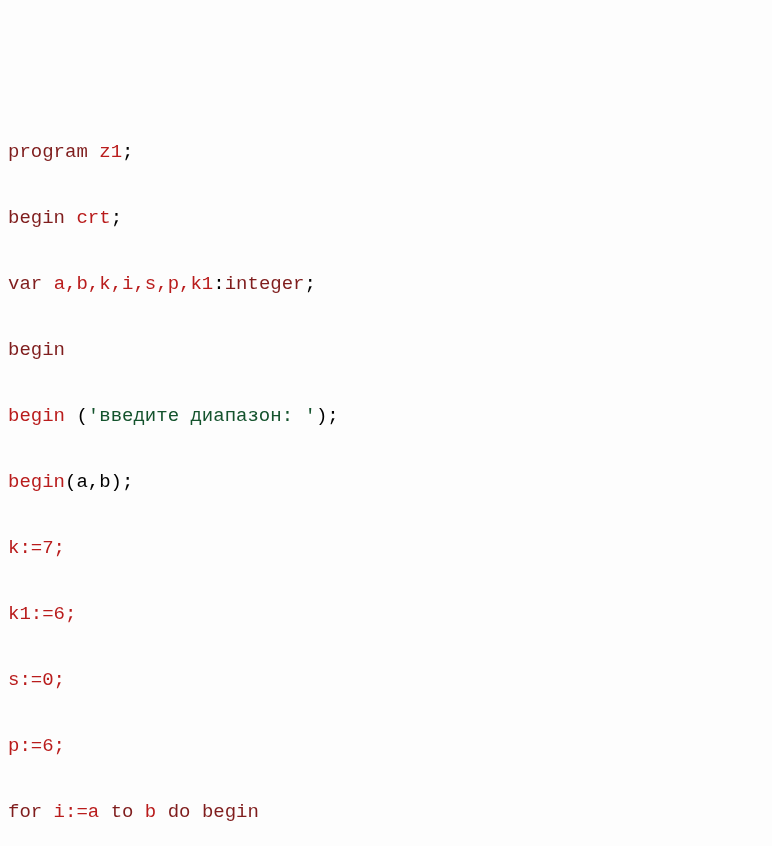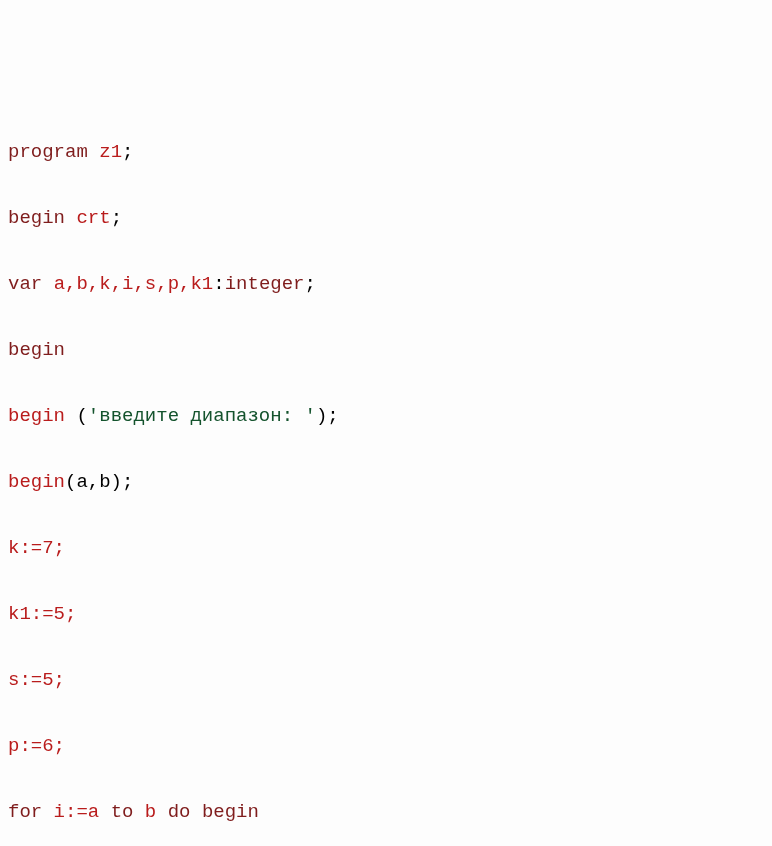--- a/index.html
+++ b/index.html
@@ -26,22 +26,22 @@
 
 
 
 <div class="line"><span class="kw">program</span><span> </span><span class="ident">z1</span><span class="punct">;</span></div>
 <div class="line"><span class="kw">begin</span><span> </span><span class="ident">crt</span><span class="punct">;</span></div>
 <div class="line"><span class="kw">var</span><span> </span><span class="ident">a,b,k,i,s,p,k1</span><span class="punct">:</span><span class="kw">integer</span><span class="punct">;</span></div>
 <div class="line"><span class="kw">begin</span></div>
 <div class="line"><span class="ident">begin</span><span> </span><span class="punct">(</span><span class="str">'введите диапазон: '</span><span class="punct">)</span><span class="punct">;</span></div>
 <div class="line"><span class="ident">begin</span><span class="punct">(a,b)</span><span class="punct">;</span></div>
 <div class="line"><span class="ident">k:=7;</span></div>
-<div class="line"><span class="ident">k1:=5;</span></div>
-<div class="line"><span class="ident">s:=5;</span></div>
+<div class="line"><span class="ident">k1:=6;</span></div>
+<div class="line"><span class="ident">s:=0;</span></div>
 <div class="line"><span class="ident">p:=6;</span></div>
 <div class="line"><span class="kw">for</span><span class="ident"> i:=a </span><span class="kw">to</span><span class="ident"> b </span><span class="kw">do</span><span> </span><span class="kw">begin</span></div>
 
 
 
 
 
 
 
 

